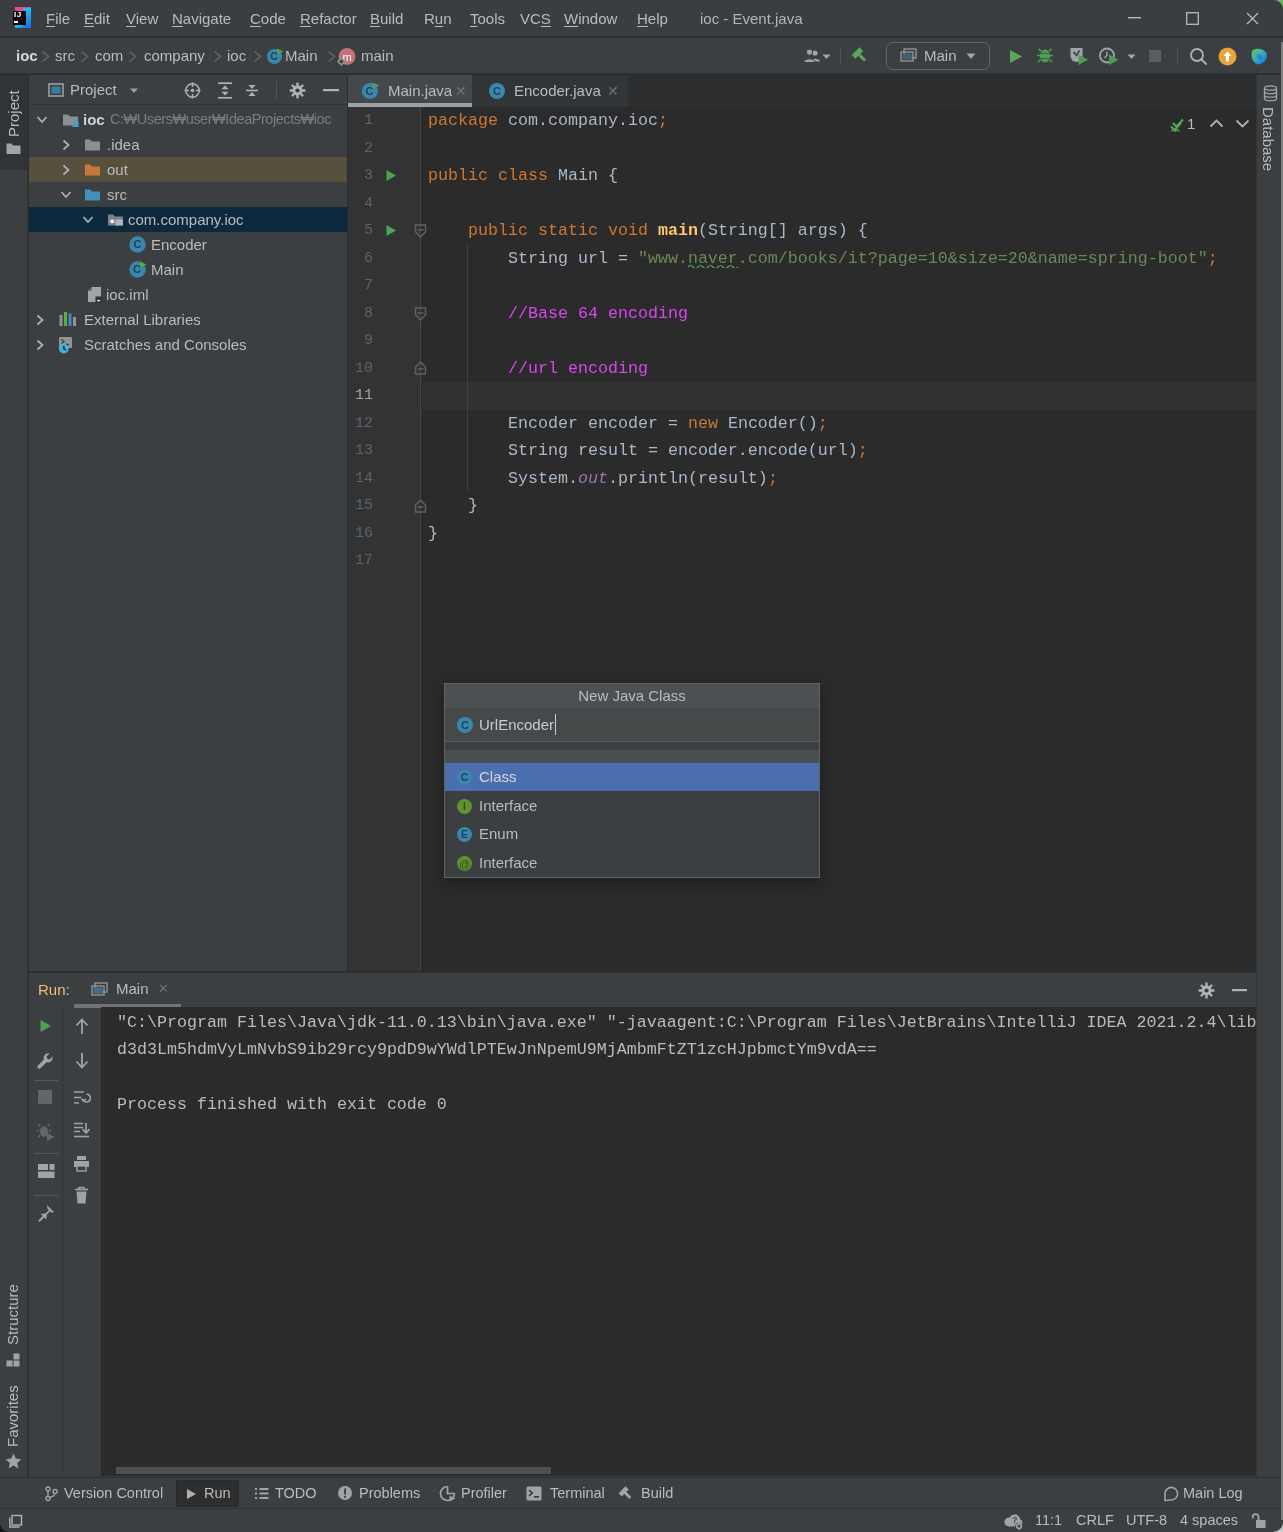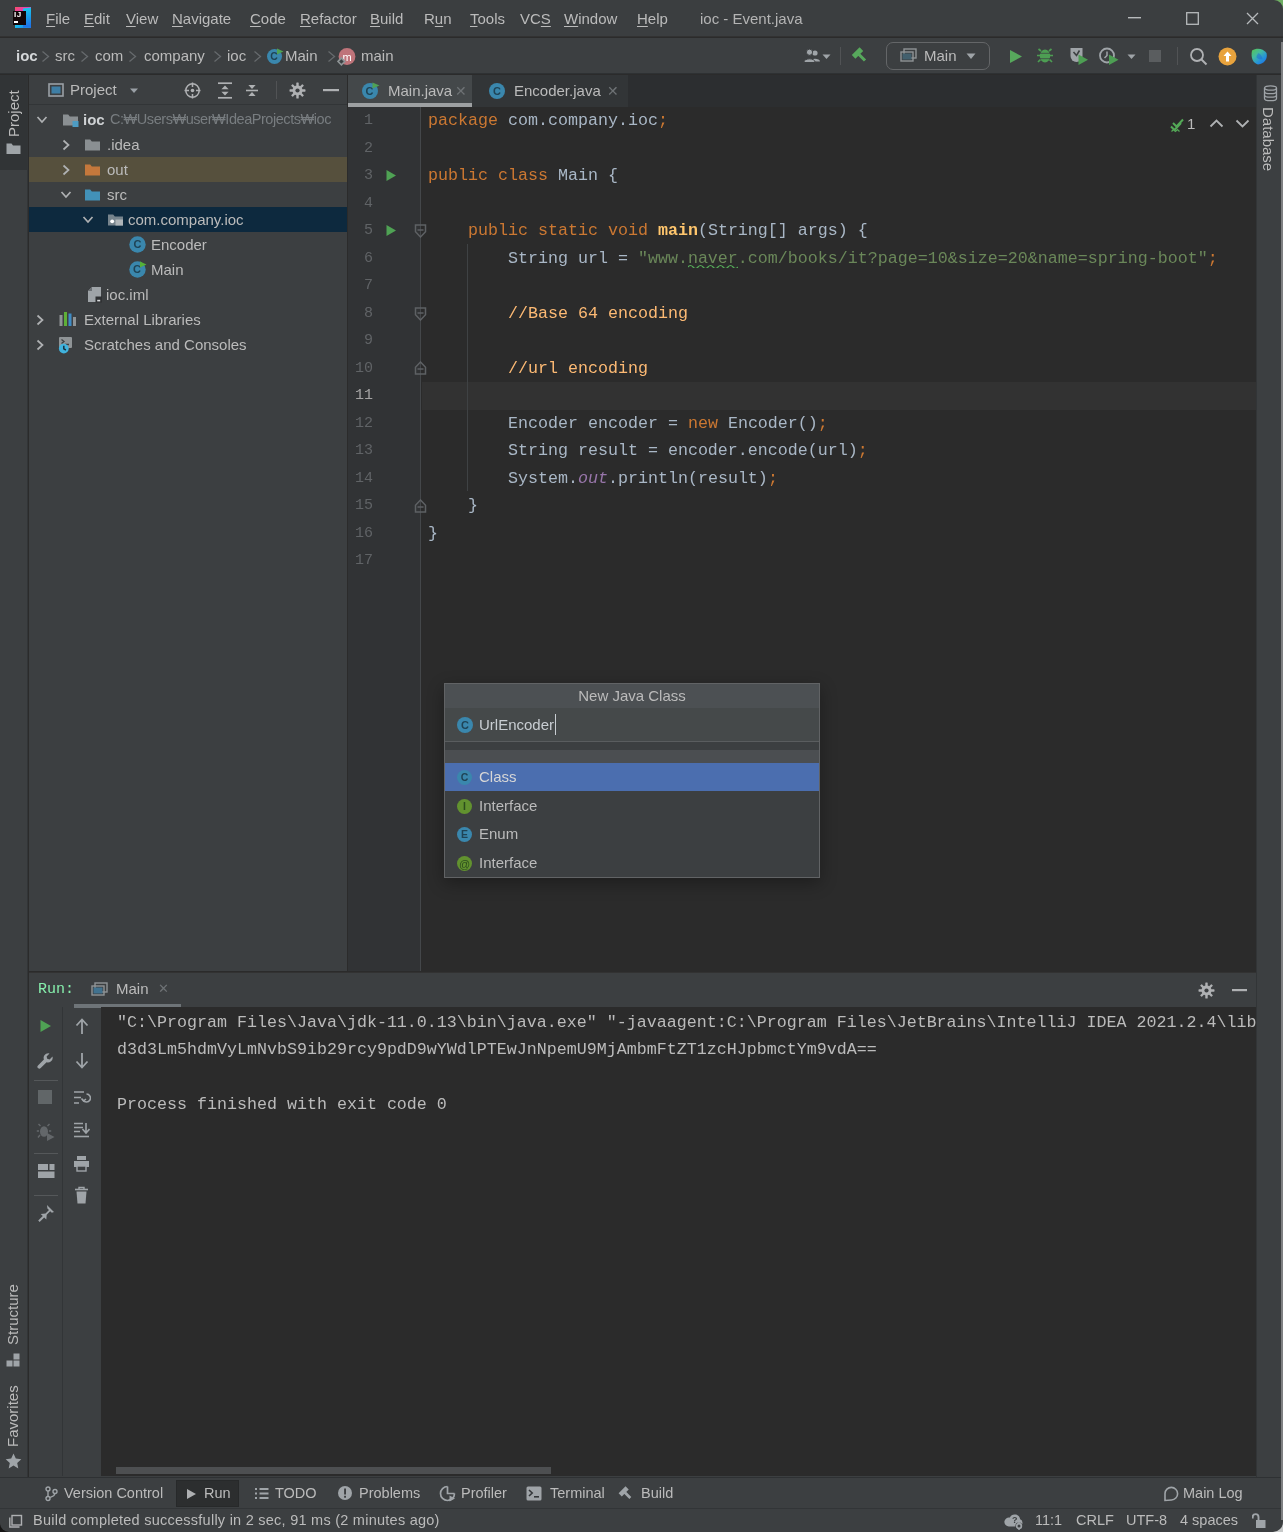--- a/index.html
+++ b/index.html
@@ -39,21 +39,21 @@
 .trow { position:absolute; left:0; width:318px; height:25px; line-height:25px; white-space:nowrap; color:#bbbbbb; }
 .trow .ic { position:absolute; top:4px; }
 .trow .tx { position:absolute; top:0; }
 
 #editor { position:absolute; left:348px; top:75px; width:908px; height:896px; background:#2b2b2b; }
 #tabbar { position:absolute; left:0; top:0; width:908px; height:32px; background:#2c2e30; }
 .tab { position:absolute; top:0; height:32px; line-height:32px; }
 #gutter { position:absolute; left:0; top:32px; width:73px; height:864px; background:#313335; border-right:1px solid #44474a; }
 .lnum { position:absolute; width:25px; text-align:right; left:0; font-family:"Liberation Mono",monospace; font-size:15px; color:#606366; line-height:27.5px; }
 #code { position:absolute; left:80px; top:32px; font-family:"Liberation Mono",monospace; font-size:16.66px; line-height:27.5px; white-space:pre; color:#a9b7c6; }
-.kw { color:#cc7832; } .str { color:#6a8759; } .cm { color:#fdba74; } .fn { color:#ffc66d; font-weight:bold; } .fld { color:#9876aa; font-style:italic; }
+.kw { color:#cc7832; } .str { color:#6a8759; } .cm { color:#d946ef; } .fn { color:#ffc66d; font-weight:bold; } .fld { color:#9876aa; font-style:italic; }
 #caretline { position:absolute; left:74px; top:307px; width:834px; height:27.5px; background:#323232; }
 
 #runpanel { position:absolute; left:29px; top:972px; width:1227px; height:505px; background:#3c3f41; border-top:1px solid #323232; }
 #runhead { position:absolute; left:0; top:0; width:1227px; height:34px; }
 #runconsole { position:absolute; left:72px; top:34px; width:1155px; height:469px; background:#2b2b2b; font-family:"Liberation Mono",monospace; font-size:16.66px; line-height:27.4px; white-space:pre; color:#bbbbbb; padding:2px 0 0 16px; }
 #runicons1 { position:absolute; left:0; top:34px; width:34px; height:469px; border-right:1px solid #323537; }
 #runicons2 { position:absolute; left:35px; top:34px; width:37px; height:469px; }
 
 #bottombar { position:absolute; left:0; top:1477px; width:1283px; height:31px; background:#3c3f41; border-top:1px solid #2e3133; }
 .bitem { position:absolute; top:0; height:31px; line-height:31px; color:#bbbbbb; font-size:14.5px; }
@@ -481,21 +481,21 @@
   <svg class="abs" style="left:861px;top:44px" width="15" height="9" viewBox="0 0 15 9">
       <path d="M1.5 7.5 L7.5 1.5 L13.5 7.5" stroke="#afb1b3" stroke-width="1.8" fill="none"></path>
     </svg>
   <svg class="abs" style="left:887px;top:44px" width="15" height="9" viewBox="0 0 15 9">
       <path d="M1.5 1.5 L7.5 7.5 L13.5 1.5" stroke="#afb1b3" stroke-width="1.8" fill="none"></path>
     </svg>
 </div>
 
 <div id="runpanel">
   <div id="runhead">
-    <span class="abs" style="left:9px;top:0;line-height:34px;color:#86efac;font-family:Liberation Mono, monospace;">Run:</span>
+    <span class="abs" style="left:9px;top:0;line-height:34px;color:#fdba74;">Run:</span>
     <svg class="abs" style="left:62px;top:9px" width="17" height="16" viewBox="0 0 17 16">
         <rect x="4" y="1" width="12" height="9" fill="none" stroke="#8f9496" stroke-width="1.4"></rect>
         <rect x="1" y="4" width="12" height="9" fill="none" stroke="#8f9496" stroke-width="1.4"></rect>
         <rect x="2.5" y="5.5" width="9" height="6" fill="#41728f"></rect>
       </svg>
     <span class="abs" style="left:87px;top:0;line-height:32px;">Main</span>
     <span class="abs" style="left:129px;top:0;line-height:32px;color:#6e7275;font-size:13px;">✕</span>
     <div class="abs" style="left:45px;top:31px;width:107px;height:3.5px;background:#6e7478;"></div>
     <svg class="abs" style="left:1169px;top:9px" width="17" height="17" viewBox="0 0 17 17">
         <g fill="#afb1b3">
@@ -623,21 +623,20 @@
   <svg class="abs" style="left:1163px;top:8px" width="16" height="16" viewBox="0 0 16 16">
       <path d="M2 14.5 V7.5 A6.3 6.3 0 1 1 8.5 14 Z" fill="none" stroke="#9fa4a8" stroke-width="1.6"></path>
     </svg>
   <span class="bitem" style="left:1183px;">Main Log</span>
 </div>
 <div id="statusbar">
   <svg class="abs" style="left:8px;top:5px" width="15" height="15" viewBox="0 0 15 15">
       <rect x="4" y="1.5" width="9.5" height="9.5" fill="none" stroke="#aeb0b2" stroke-width="1.4"></rect>
       <path d="M1.8 3.5 V13 H11.5" fill="none" stroke="#aeb0b2" stroke-width="1.4"></path>
     </svg>
-  <span class="sitem" style="left:33px;letter-spacing:0.25px;">Build completed successfully in 2 sec, 91 ms (2 minutes ago)</span>
   <svg class="abs" style="left:1003px;top:4px" width="22" height="17" viewBox="0 0 22 17">
       <path fill="#9fa4a8" d="M6 13.5 a4.5 4.5 0 1 1 .8-8.9 5.5 5.5 0 0 1 10.4 1.7 3.8 3.8 0 0 1 -.7 7.2z"></path>
       <text x="9" y="10" font-size="9" font-weight="bold" fill="#3c3f41" font-family="Liberation Sans">?</text>
       <circle cx="16" cy="13" r="3.6" fill="#3c3f41"></circle>
       <path fill="#9fa4a8" d="M16 9.8a3.2 3.2 0 1 0 0 6.4 3.2 3.2 0 0 0 0-6.4zm0 4.7a1.5 1.5 0 1 1 0-3 1.5 1.5 0 0 1 0 3z"></path>
       <rect x="15.3" y="8.8" width="1.4" height="2" fill="#9fa4a8"></rect>
       <rect x="15.3" y="15.2" width="1.4" height="2" fill="#9fa4a8"></rect>
     </svg>
   <span class="sitem" style="left:1035px;">11:1</span>
   <span class="sitem" style="left:1076px;">CRLF</span>

